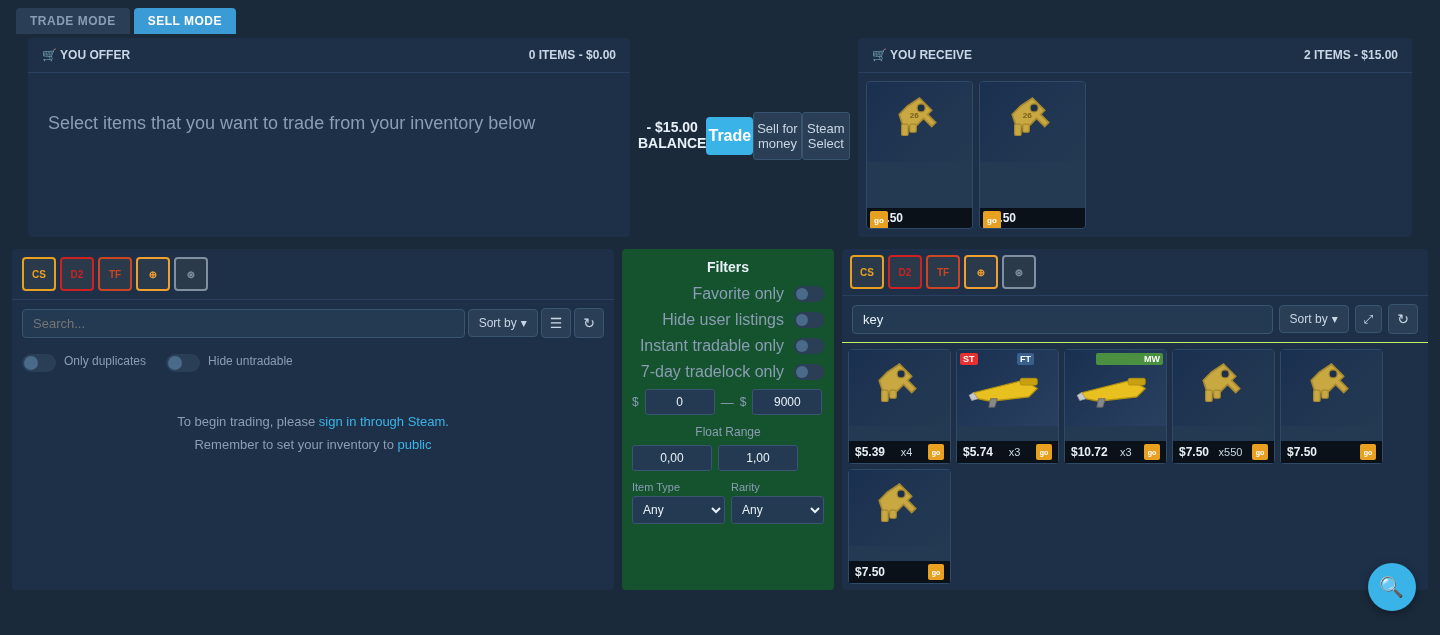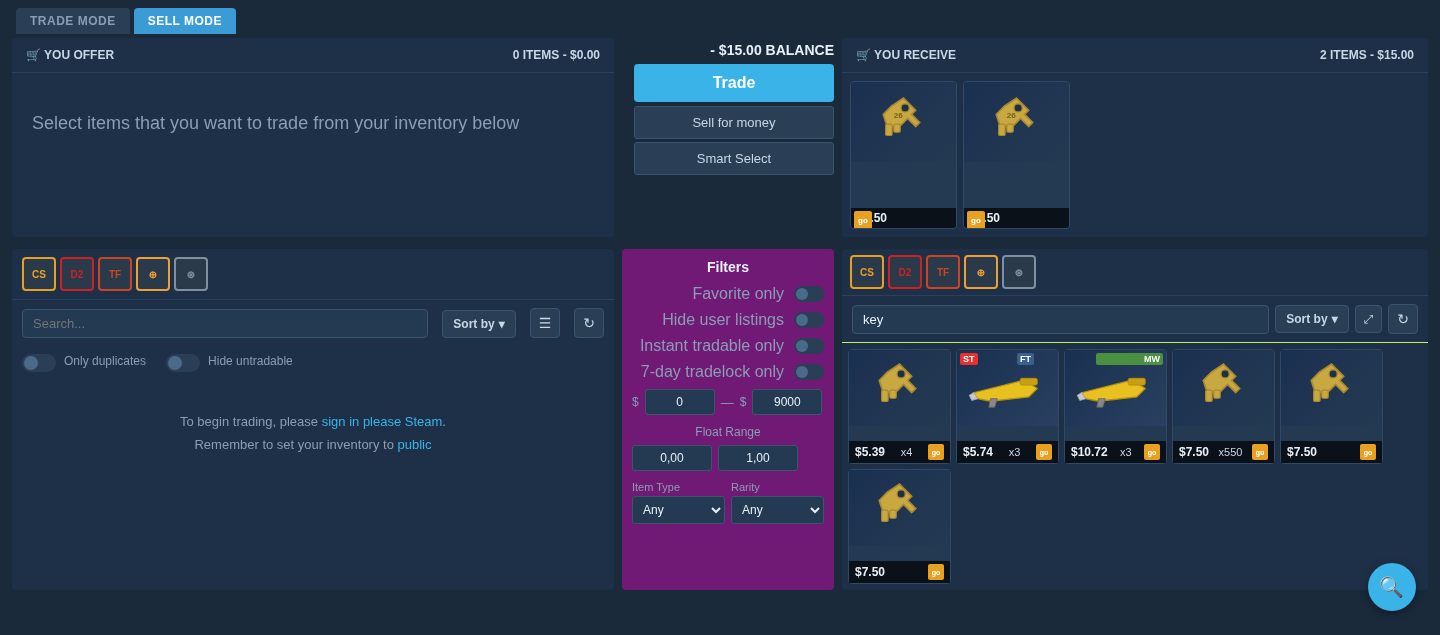--- a/index.html
+++ b/index.html
@@ -36,21 +36,21 @@
     .tab-btn.active {
       background: #3a9bd5;
       color: #fff;
     }
 
     
     .main-layout {
       display: grid;
       grid-template-columns: 610px 220px 1fr;
       gap: 0;
-      padding: 0 8px;
+      padding: 0 24px;
     }
 
     
     .left-panel {
       background: #1e3048;
       border-radius: 4px;
       margin: 4px;
     }
     .panel-header {
       display: flex;
@@ -65,22 +65,22 @@
     .select-msg {
       padding: 40px 20px;
       text-align: left;
       color: #8a9db5;
       font-size: 18px;
     }
 
     
     .middle-panel {
       display: flex;
-      flex-direction: column;
-      align-items: flex-end;
+      flex-direction: row;
+      align-items: center;
       padding: 8px 4px;
       position: relative;
       z-index: 10;
     }
     .balance-label {
       font-size: 14px;
       font-weight: bold;
       color: #e8f0f8;
       margin-bottom: 6px;
       text-align: center;
@@ -210,43 +210,43 @@
       cursor: pointer;
       font-size: 10px; font-weight: bold; color: #e8a020;
     }
     .game-icon-btn.dota { border-color: #cc2222; color: #cc2222; }
     .game-icon-btn.tf { border-color: #cc4422; color: #cc4422; }
     .game-icon-btn.multi { border-color: #f0a030; color: #f0a030; }
     .game-icon-btn.steam { border-color: #8090a0; color: #8090a0; }
 
     .search-sort-bar {
       display: flex;
-      align-items: flex-end;
-      gap: 14px;
+      align-items: center;
+      gap: 3px;
       padding: 8px 10px;
     }
     .search-input-left {
       flex: 1;
       background: #243a52;
       border: 1px solid #3a5570;
       border-radius: 4px;
       padding: 6px 10px;
       color: #8a9db5;
       font-size: 13px;
       outline: none;
     }
     .sort-btn {
       background: #2a3f55;
       border: 1px solid #3a5570;
       border-radius: 4px;
       color: #c8d6e5;
       padding: 6px 10px;
       cursor: pointer;
       font-size: 12px;
-      display: flex; align-items: center; gap: 4px; font-weight: bold;
+      display: flex; align-items: center; gap: 4px;
     }
     .icon-btn {
       background: #2a3f55;
       border: 1px solid #3a5570;
       border-radius: 4px;
       color: #c8d6e5;
       padding: 6px 8px;
       cursor: pointer;
       font-size: 14px;
       display: flex; align-items: center;
@@ -290,21 +290,21 @@
       color: #3ab4e8;
       text-decoration: none;
     }
     .public-link {
       color: #3ab4e8;
       text-decoration: none;
     }
 
     
     .filters-panel {
-      background: #701a75;
+      background: #14532d;
       border-radius: 4px;
       margin: 4px;
       padding: 10px;
     }
     .filters-title {
       text-align: center;
       font-size: 14px;
       font-weight: bold;
       color: #e8f0f8;
       margin-bottom: 10px;
@@ -480,21 +480,21 @@
       </span>
       <span>0 items - $0.00</span>
     </div>
     <div class="select-msg">Select items that you want to trade from your inventory below</div>
   </div>
 
   <div class="middle-panel">
     <div class="balance-label">- $15.00 BALANCE</div>
     <button class="trade-btn">Trade</button>
     <div class="dropdown-option">Sell for money</div>
-    <div class="dropdown-option">Smart Select</div>
+    <div class="dropdown-option">Steam Select</div>
   </div>
 
   <div class="right-panel">
     <div class="panel-header">
       <span>
         <span>🛒</span>
         <span>YOU RECEIVE</span>
       </span>
       <span>2 items - $15.00</span>
     </div>
@@ -563,21 +563,21 @@
       </div>
       <div class="toggle-group">
         <div class="toggle">
           <div class="toggle-knob"></div>
         </div>
         <span class="toggle-label">Hide untradable</span>
       </div>
     </div>
     <div class="sign-in-msg">
       <span>To begin trading, please</span>
-      <a class="sign-in-link" href="#">sign in please Steam.</a>
+      <a class="sign-in-link" href="#">sign in through Steam.</a>
       <br>
       <span>Remember to set your inventory to</span>
       <a class="public-link" href="#">public</a>
     </div>
   </div>
 
   <div class="filters-panel">
     <div class="filters-title">Filters</div>
 
     <div class="filter-row">

